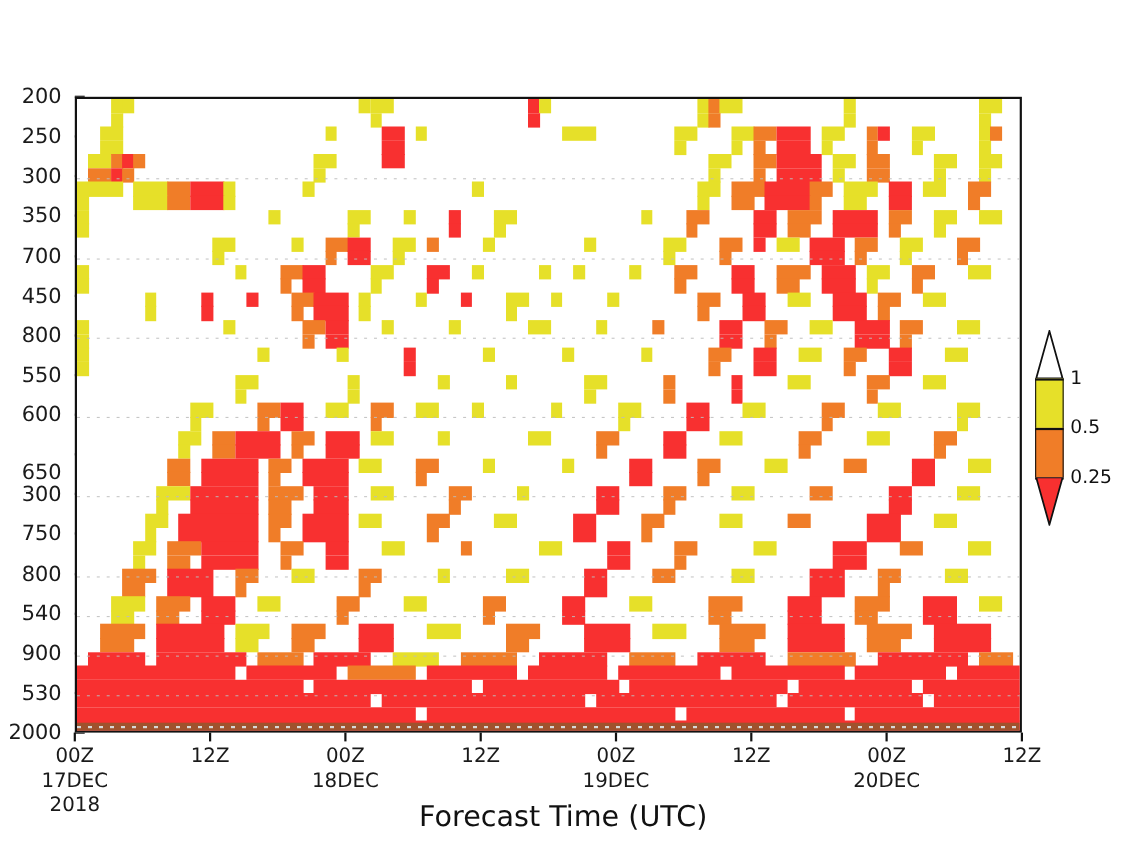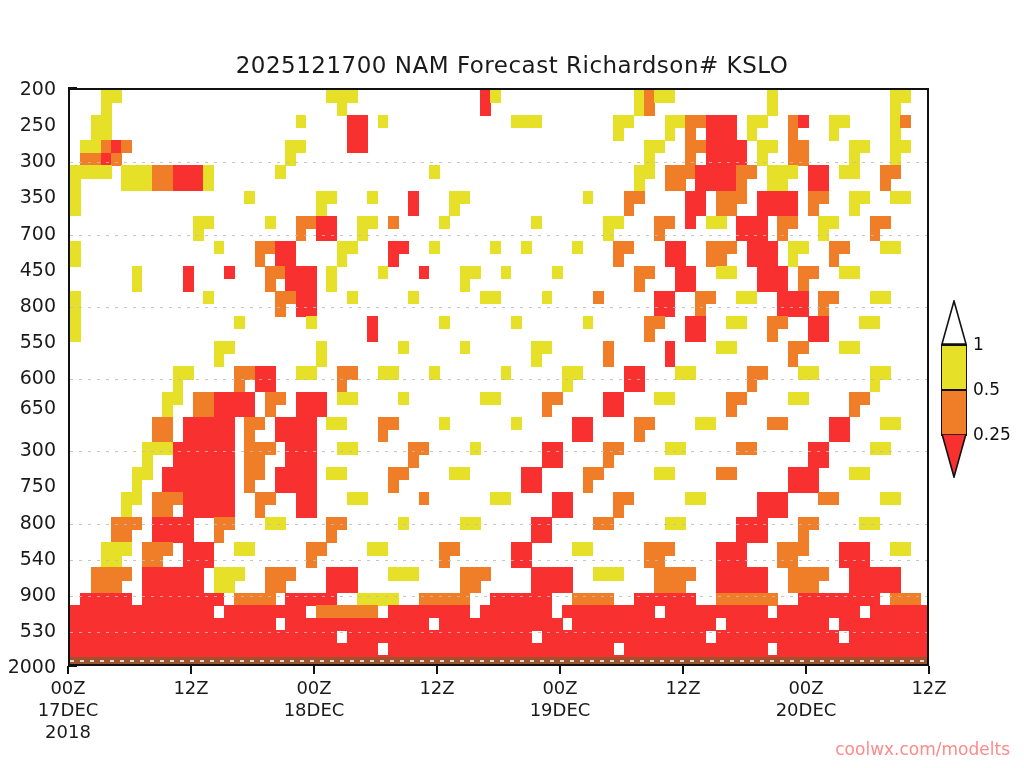--- a/index.html
+++ b/index.html
@@ -72,34 +72,33 @@
   .cb-tick-label{
     position:absolute;left:32px;font-size:17px;color:#111;white-space:nowrap;
     transform:translateY(-50%);
   }
 </style>
 </head>
 <body>
 
 <div id="root">
 
-  <div class="chart-title">2025121700 NAM Forecast Richardson# KSLO</div>
 
   <div class="y-axis-zone">
     <div id="ylabels">
         <div class="ylabel" style="top:0.0px;">200</div>
         <div class="ylabel" style="top:36.1px;">250</div>
         <div class="ylabel" style="top:72.3px;">300</div>
         <div class="ylabel" style="top:108.4px;">350</div>
         <div class="ylabel" style="top:144.5px;">700</div>
         <div class="ylabel" style="top:180.6px;">450</div>
         <div class="ylabel" style="top:216.8px;">800</div>
         <div class="ylabel" style="top:252.9px;">550</div>
         <div class="ylabel" style="top:289.0px;">600</div>
-        <div class="ylabel" style="top:319px;">650</div>
+        <div class="ylabel" style="top:341px;">650</div>
         <div class="ylabel" style="top:361.3px;">300</div>
         <div class="ylabel" style="top:397.4px;">750</div>
         <div class="ylabel" style="top:433.5px;">800</div>
         <div class="ylabel" style="top:469.6px;">540</div>
         <div class="ylabel" style="top:505.8px;">900</div>
         <div class="ylabel" style="top:541.9px;">530</div>
         <div class="ylabel" style="top:578.0px;">2000</div>
       </div>
   </div>
   <div class="y-ticks-outer">
@@ -654,21 +653,21 @@
         <div class="xlab" style="left:123.0px;">12Z</div>
         <div class="xlab" style="left:246.0px;">00Z<span class="l2">18DEC</span></div>
         <div class="xlab" style="left:369.0px;">12Z</div>
         <div class="xlab" style="left:492.0px;">00Z<span class="l2">19DEC</span></div>
         <div class="xlab" style="left:615.0px;">12Z</div>
         <div class="xlab" style="left:738.0px;">00Z<span class="l2">20DEC</span></div>
         <div class="xlab" style="left:861.0px;">12Z</div>
       </div>
   </div>
 
-  <div class="watermark">coolwx.com/modelts</div>
+  <div class="axis-title">Forecast Time (UTC)</div>
 
   <div class="colorbar">
     <div id="cb">
         <div class="cb-arrow" style="top:0;border-left:13px solid transparent;border-right:13px solid transparent;border-bottom:44px solid #ffffff;"></div>
         <svg width="26" height="44" style="position:absolute;left:0;top:0;">
           <polygon points="13,1 25,44 1,44" fill="none" stroke="#111" stroke-width="1.6"></polygon>
         </svg>
         <div class="cb-band" style="top:44px;height:45px;background:#e6e029;"></div>
         <div class="cb-band" style="top:89px;height:45px;background:#f07d28;"></div>
         <div class="cb-sep" style="top:44px;"></div>

